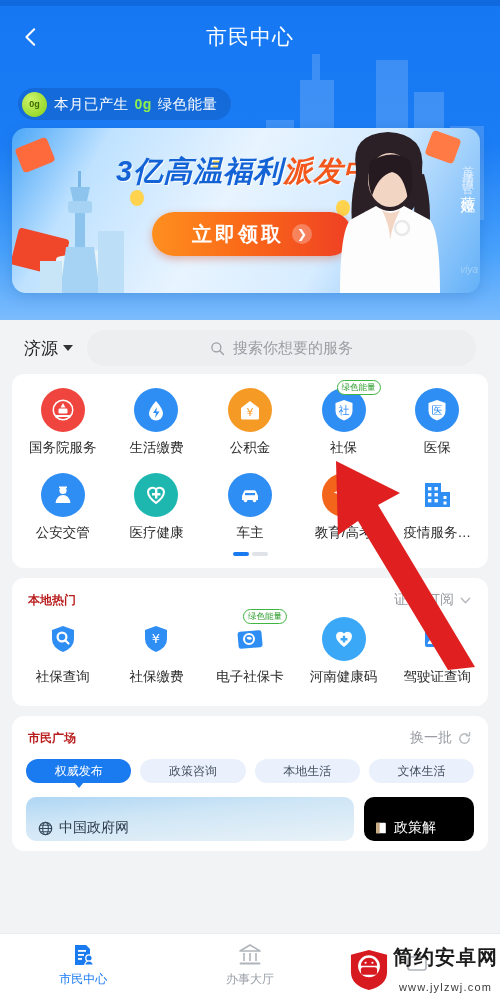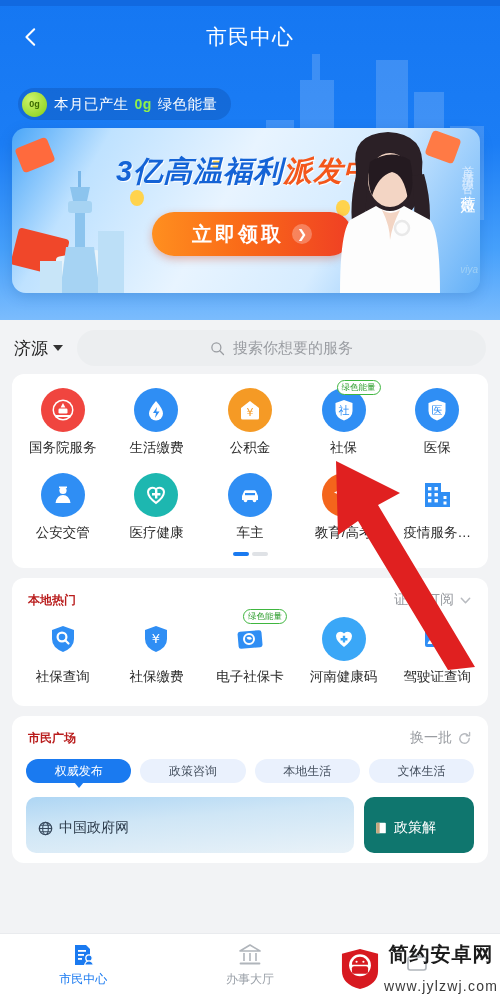--- a/index.html
+++ b/index.html
@@ -93,21 +93,21 @@
   }
   .bn-vtext {
     position:absolute; right:4px; top:28px;
     writing-mode:vertical-rl; font-size:12px; color:#d9ecff;
     letter-spacing:4px; line-height:16px; white-space:nowrap;
   }
   .bn-vtext .nm { font-size:15px; color:#fff; }
   .bn-sub { position:absolute; right:2px; bottom:18px; color:#9fd0f6; font-size:10px; font-style:italic; }
 
   
-  .searchrow { display:flex; align-items:center; padding:10px 14px 8px; gap:14px; }
+  .searchrow { display:flex; align-items:center; padding:10px 24px 8px; gap:14px; }
   .city { display:flex; align-items:center; gap:5px; font-size:17px; color:#222; font-weight:500; cursor:pointer; white-space:nowrap;}
   .city .car { width:0;height:0;border-left:5px solid transparent;border-right:5px solid transparent;border-top:6px solid #333; }
   .searchbox {
     flex:1; height:36px; border-radius:18px; background:#eceef0;
     display:flex; align-items:center; justify-content:center; gap:8px;
     cursor:text;
   }
   .searchbox .mg { width:15px;height:15px; }
   .search-ph { color:#9a9da2; font-size:15px; }
 
@@ -141,23 +141,23 @@
     color:#45505f; font-size:12px; display:flex; align-items:center; justify-content:center;
     cursor:pointer; white-space:nowrap;
   }
   .tab.on { background:#1a7af0; color:#fff; position:relative; }
   .tab.on:after {
     content:""; position:absolute; bottom:-5px; left:50%; margin-left:-5px;
     border-left:5px solid transparent; border-right:5px solid transparent;
     border-top:6px solid #1a7af0;
   }
   .feed { display:flex; gap:10px; padding:4px 14px 0; }
-  .feed-card { height:56px; border-radius:10px; position:relative; overflow:hidden; cursor:pointer;}
+  .feed-card { height:44px; border-radius:10px; position:relative; overflow:hidden; cursor:pointer;}
   .fc1 { flex:1; background:linear-gradient(175deg,#aed6f4 0%,#cfe6f6 40%,#e9f2f8 100%); }
-  .fc2 { width:110px; background:#0f766e; }
+  .fc2 { width:110px; background:#000000; }
   .fc-lbl { position:absolute; left:12px; top:22px; display:flex; align-items:center; gap:6px; font-size:14px; color:#2b3a4a; white-space:nowrap;}
   .fc2 .fc-lbl { color:#fff; left:10px; }
 
   
   .tabbar {
     position:absolute; left:0; right:0; bottom:0; height:62px;
     background:#fff; border-top:1px solid #e9ebee;
     display:flex; align-items:center;
   }
   .tb { flex:1; display:flex; flex-direction:column; align-items:center; gap:3px; cursor:pointer; }
@@ -165,21 +165,21 @@
   .tb.on .tb-lbl { color:#1a7af0; }
 
   
   .wm {
     position:absolute; right:2px; bottom:2px;
     display:flex; align-items:center; gap:5px; z-index:40;
   }
   .wm-shield { width:38px; height:42px; }
   .wm-txt { display:flex; flex-direction:column; line-height:1;text-align:center; }
   .wm-cn { font-size:20px; font-weight:900; color:#1b1b1b; letter-spacing:1px; }
-  .wm-url { font-size:14px; color:#3a3a3a; letter-spacing:1.2px; margin-top:15px; }
+  .wm-url { font-size:11px; color:#3a3a3a; letter-spacing:1.2px; margin-top:15px; }
 
   
   .redarrow { position:absolute; left:330px; top:455px; z-index:35; pointer-events:none; }
 </style>
 </head>
 <body>
 
 <div class="header">
   <div class="statusbar"></div>
 

